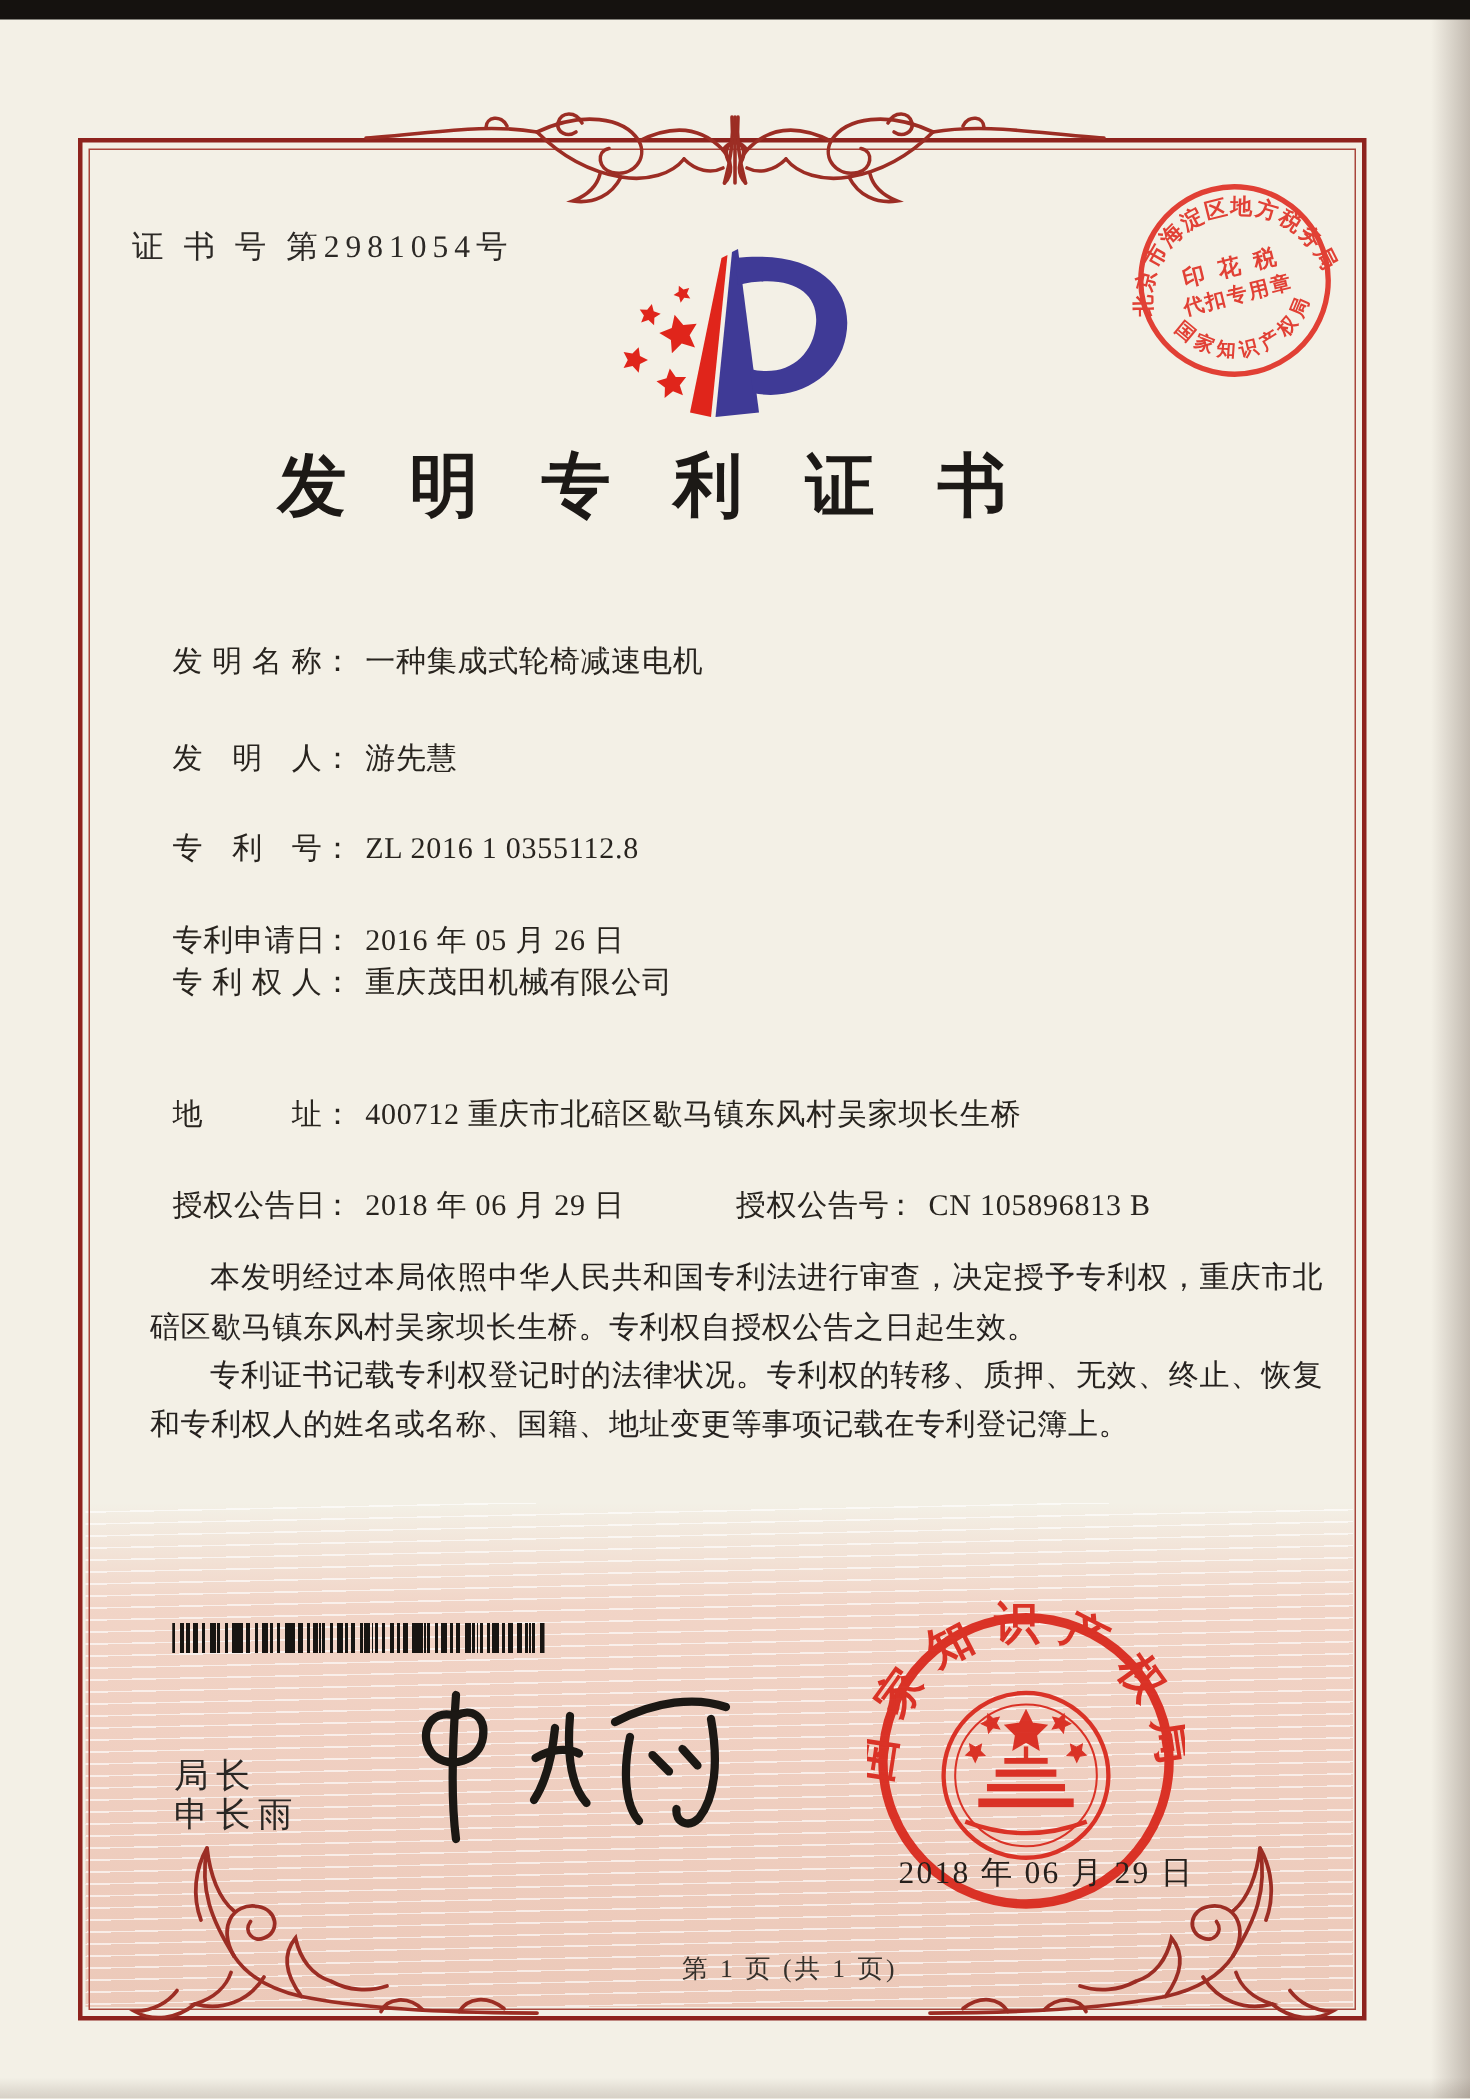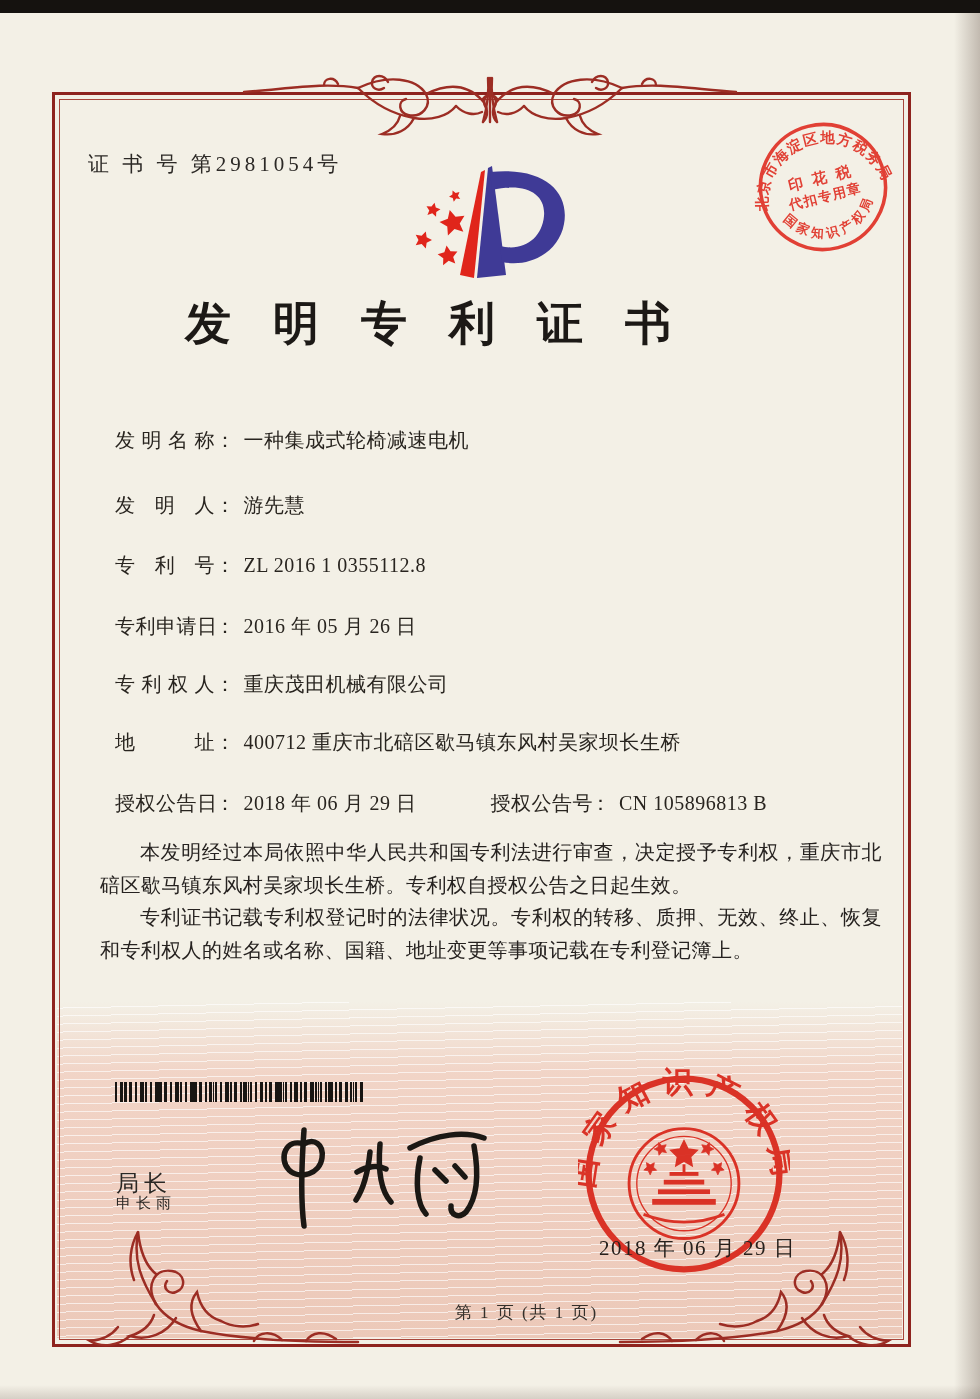--- a/index.html
+++ b/index.html
@@ -46,21 +46,21 @@
     letter-spacing:.4px;color:#262220;text-align:justify;}
 
   .barcode{position:absolute;left:115px;top:1082px;width:248px;height:20px;z-index:3;
     background:
       repeating-linear-gradient(90deg,#181512 0 2px,rgba(0,0,0,0) 2px 5px),
       repeating-linear-gradient(90deg,#181512 0 1px,rgba(0,0,0,0) 1px 7px),
       repeating-linear-gradient(90deg,rgba(0,0,0,0) 0 9px,#181512 9px 12px,rgba(0,0,0,0) 12px 17px);}
 
   .director-label{position:absolute;left:116px;top:1152px;font-size:23px;letter-spacing:5px;
     font-family:"Liberation Sans","DejaVu Sans",sans-serif;color:#2a2724;z-index:3;margin-top:16px;}
-  .director-name{position:absolute;left:116px;top:1194px;font-size:15px;letter-spacing:5px;
+  .director-name{position:absolute;left:116px;top:1194px;font-size:23px;letter-spacing:5px;
     font-family:"Liberation Sans","DejaVu Sans",sans-serif;color:#2a2724;z-index:3;}
 
   .signature{position:absolute;left:262px;top:1116px;width:236px;height:120px;z-index:4;}
 
   .seal{position:absolute;left:578px;top:1066px;width:212px;height:212px;z-index:4;opacity:.94;}
   .seal-date{position:absolute;left:599px;top:1234px;font-size:21px;letter-spacing:1.5px;
     color:#26201c;z-index:5;}
 
   .footer{position:absolute;left:52px;top:1301px;width:853px;text-align:center;
     font-size:17px;letter-spacing:2px;color:#34302b;z-index:5;padding-left:48px;}
@@ -174,21 +174,21 @@
 </div>
 <div class="frow" style="top:492px">
   <span class="fl">发明人</span><span>：</span><span class="fv">游先慧</span>
 </div>
 <div class="frow" style="top:552px">
   <span class="fl">专利号</span><span>：</span><span class="fv">ZL 2016 1 0355112.8</span>
 </div>
 <div class="frow" style="top:613px">
   <span class="fl">专利申请日</span><span>：</span><span class="fv">2016 年 05 月 26 日</span>
 </div>
-<div class="frow" style="top:671px">
+<div class="frow" style="top:641px">
   <span class="fl">专利权人</span><span>：</span><span class="fv">重庆茂田机械有限公司</span>
 </div>
 <div class="frow" style="top:729px">
   <span class="fl">地址</span><span>：</span><span class="fv">400712 重庆市北碚区歇马镇东风村吴家坝长生桥</span>
 </div>
 <div class="frow" style="top:790px">
   <span class="authpair first">
     <span class="fl">授权公告日</span><span>：</span><span class="fv">2018 年 06 月 29 日</span>
   </span>
   <span class="authpair">

